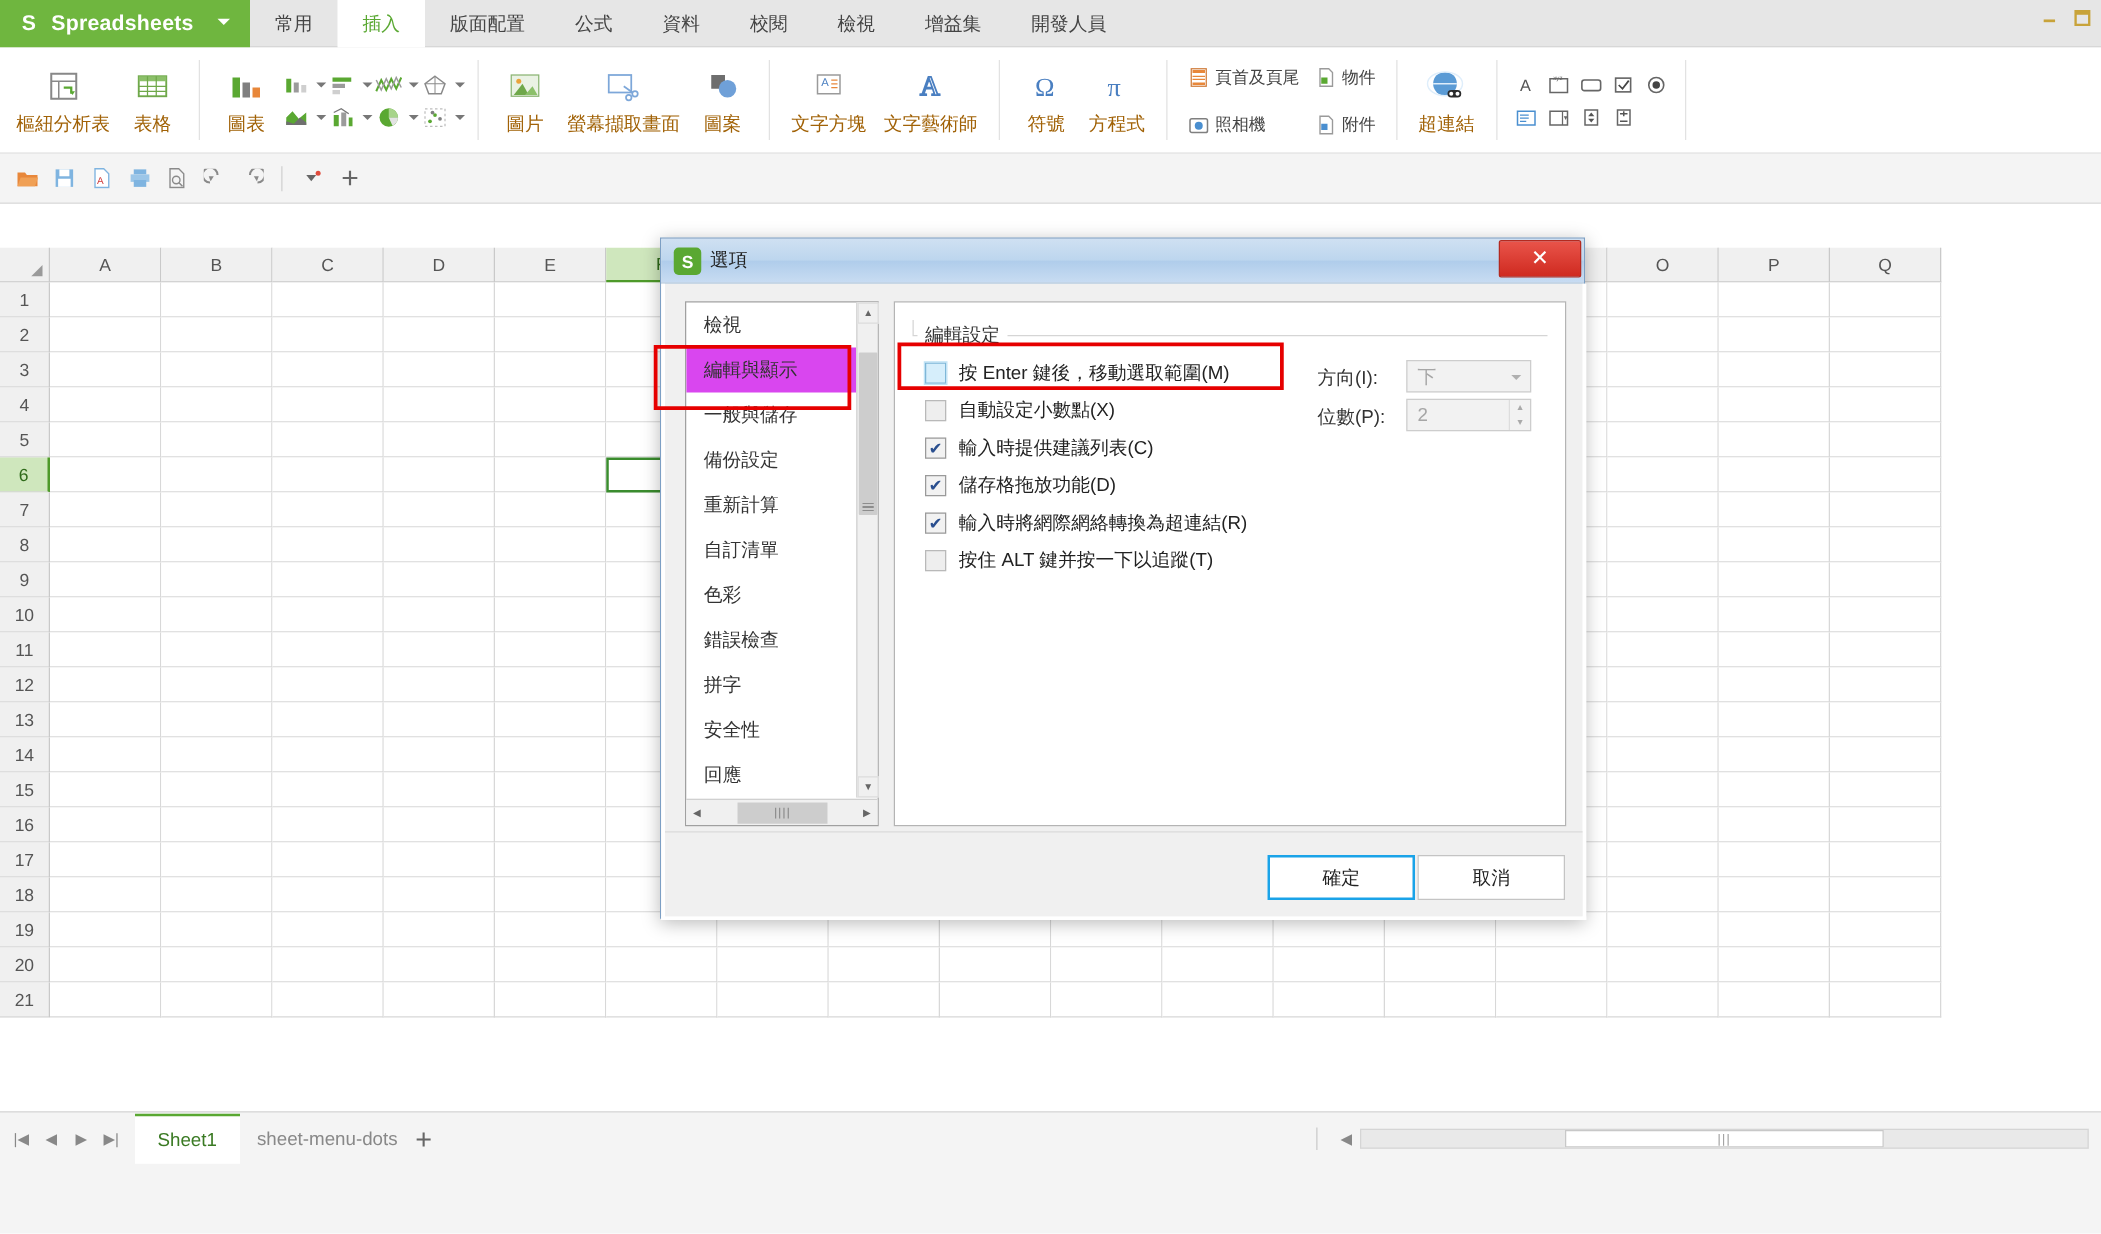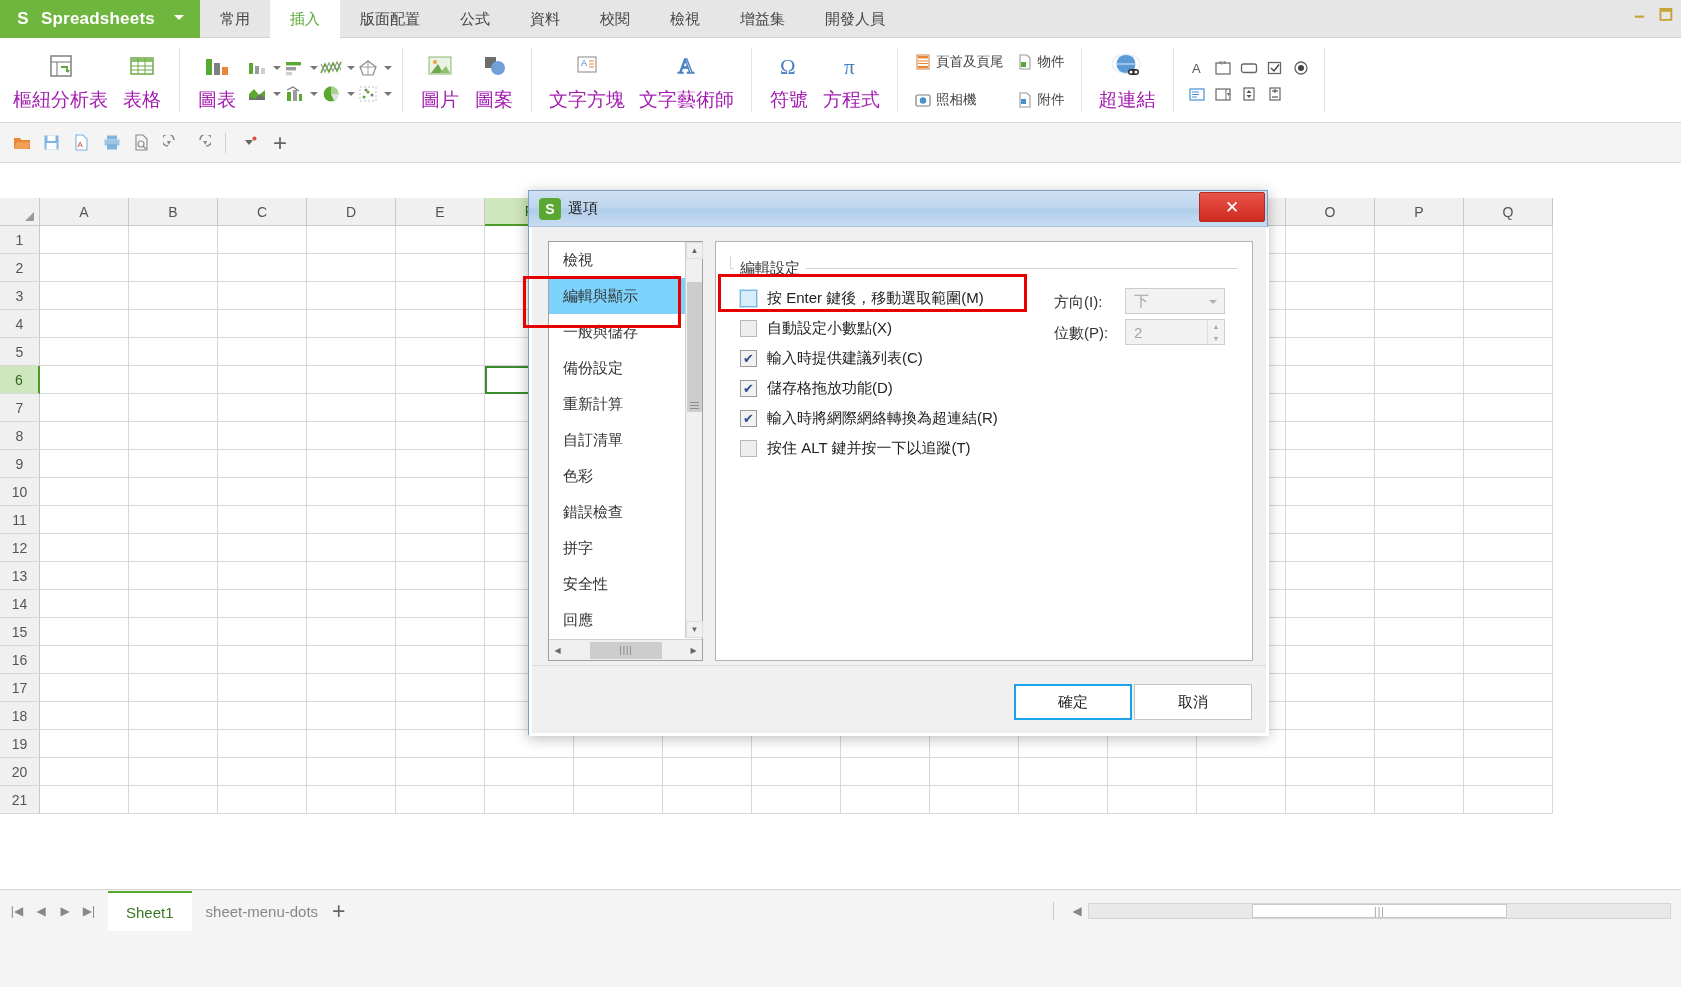--- a/index.html
+++ b/index.html
@@ -27,21 +27,21 @@
   .winbtns div{ font-size:15px; color:#c8a33a; }
 
   
   .ribbon{ position:absolute; left:0; top:38px; width:1681px; height:85px; background:#fff;
            border-bottom:1px solid #dcdcdc; display:flex; align-items:stretch; }
   .grp{ display:flex; align-items:center; padding:0 6px; height:85px; }
   .sep{ width:1px; background:#e2e2e2; margin:10px 4px; height:64px; }
   .bigbtn{ width:auto; min-width:54px; padding:0 7px; height:78px; display:flex; flex-direction:column;
            align-items:center; justify-content:center; gap:4px; cursor:pointer; }
   .bigbtn .ic{ height:34px; display:flex; align-items:center; justify-content:center; }
-  .bigbtn .lb{ font-size:19px; color:#a21caf; white-space:nowrap; }
+  .bigbtn .lb{ font-size:15px; color:#a16207; white-space:nowrap; }
   .col2{ display:flex; flex-direction:column; justify-content:center; height:78px; }
   .minibtn{ display:flex; align-items:center; gap:4px; padding:4px 6px; height:38px; cursor:pointer; }
   .minibtn .lb{ font-size:13.5px; color:#444; white-space:nowrap; }
   .minibtn.dis .lb{ color:#b9b9b9; }
   .caret{ width:0;height:0;border-left:4px solid transparent;border-right:4px solid transparent;
           border-top:4px solid #777; margin-left:3px; }
   .rowicons{ display:flex; align-items:center; }
   .smallsq{ width:26px;height:26px; display:flex;align-items:center;justify-content:center;cursor:pointer;}
 
   
@@ -115,21 +115,21 @@
   .dlg-close{ position:absolute; right:2px; top:1px; width:66px; height:30px;
         background:linear-gradient(to bottom,#e9544a,#cf2a20); border:1px solid #b32a20; border-radius:2px;
         color:#fff; font-size:17px; display:flex; align-items:center; justify-content:center; cursor:pointer; }
   .dlg-body{ position:absolute; left:0; top:36px; width:740px; height:509px;
         background:#f0f0f0; border:3px solid #ffffff; border-top:none; }
 
   .navbox{ position:absolute; left:16px; top:14px; width:155px; height:420px;
         background:#fff; border:1px solid #a0a0a0; }
   .navlist{ position:absolute; left:0; top:0; right:17px; bottom:22px; overflow:hidden; }
   .navitem{ height:36px; display:flex; align-items:center; padding-left:14px; font-size:15px; color:#333; cursor:pointer; }
-  .navitem.sel{ background:#7dd3fc; }
+  .navitem.sel{ background:#d946ef; }
   .navvsb{ position:absolute; right:0; top:0; width:17px; bottom:22px; background:#f0f0f0; border-left:1px solid #d0d0d0; }
   .sbbtn{ width:17px;height:17px; background:#f0f0f0; display:flex;align-items:center;justify-content:center;
         color:#666; font-size:8px; cursor:pointer; border:1px solid #dcdcdc; }
   .navvsb .thumb{ position:absolute; left:1px; top:40px; width:15px; height:130px; background:#cdcdcd; border-radius:1px; }
   .navvsb .grip{ position:absolute; left:4px; top:160px; width:9px; height:8px;
         background:repeating-linear-gradient(to bottom,#8d8d8d 0 1px,transparent 1px 3px); }
   .navhsb{ position:absolute; left:0; right:0; bottom:0; height:21px; background:#f0f0f0; border-top:1px solid #d0d0d0;
         display:flex; align-items:center; }
   .navhsb .hb{ width:17px;height:19px;display:flex;align-items:center;justify-content:center;color:#666;font-size:8px;cursor:pointer;}
   .navhsb .htrack{ flex:1; height:19px; position:relative; }
@@ -335,20 +335,31 @@
       <div class="bigbtn">
         <span class="ic">
           <svg width="32" height="28" viewBox="0 0 32 28">
               <rect x="5" y="5" width="22" height="17" fill="#eaf2e4" stroke="#8bb573" stroke-width="1"></rect>
               <circle cx="11" cy="10" r="2" fill="#eaa33c"></circle>
               <polygon points="7,21 14,12 19,21" fill="#6fa84a"></polygon>
               <polygon points="16,21 22,14 26,21" fill="#8cc06a"></polygon>
             </svg>
         </span>
         <span class="lb">圖片</span>
+      </div>
+      <div class="bigbtn">
+        <span class="ic">
+          <svg width="34" height="28" viewBox="0 0 34 28">
+              <rect x="5" y="5" width="18" height="14" fill="none" stroke="#7da7d9" stroke-width="1.4"></rect>
+              <line x1="17" y1="14" x2="24" y2="19" stroke="#7da7d9" stroke-width="1.4"></line>
+              <circle cx="26" cy="20" r="2.2" fill="none" stroke="#7da7d9" stroke-width="1.4"></circle>
+              <circle cx="21" cy="23" r="2.2" fill="none" stroke="#7da7d9" stroke-width="1.4"></circle>
+            </svg>
+        </span>
+        <span class="lb">螢幕擷取畫面</span>
       </div>
       <div class="bigbtn">
         <span class="ic">
           <svg width="30" height="28" viewBox="0 0 30 28">
               <rect x="6" y="5" width="11" height="11" fill="#6e6e6e"></rect>
               <circle cx="19" cy="16" r="7" fill="#6fa0d8"></circle>
             </svg>
         </span>
         <span class="lb">圖案</span>
       </div>

